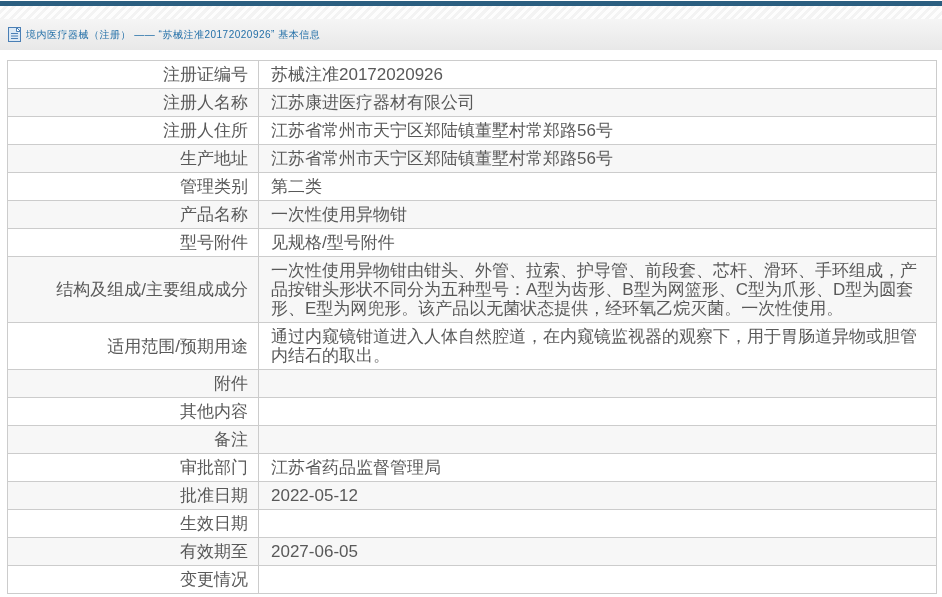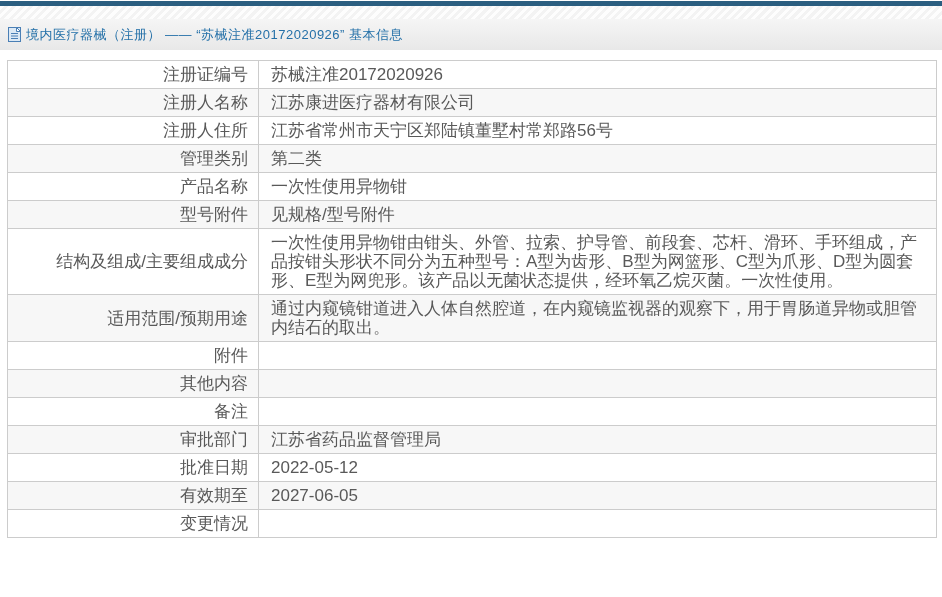--- a/index.html
+++ b/index.html
@@ -4,21 +4,21 @@
 <style>
   * { margin:0; padding:0; box-sizing:border-box; }
   html,body { width:942px; height:597px; background:#fff; overflow:hidden;
     font-family:"Liberation Sans","DejaVu Sans",sans-serif; }
   .accent-bar { height:5px; background:#2b5e80; margin-top:1px; }
   .stripe-band { height:13px;
     background:repeating-linear-gradient(135deg,#fdfdfd 0 3px,#f3f3f3 3px 6px); }
   .title-bar { height:31px; background:linear-gradient(#f5f5f5,#e8e8e8);
     display:flex; align-items:center; padding:0 8px; }
   .doc-icon { width:13px; height:15px; margin-right:5px; flex:0 0 auto; }
-  .page-title { color:#2470a8; font-size:13px; letter-spacing:0.5px; white-space:nowrap; }
+  .page-title { color:#2470a8; font-size:10px; letter-spacing:0.5px; white-space:nowrap; }
   .table-wrap { margin:10px 5px 0 7px; }
   table { width:930px; border-collapse:collapse; table-layout:fixed; }
   td { border:1px solid #ccc; font-size:17px; color:#595959;
     padding:4px 8px; line-height:19px; vertical-align:middle; }
   td.label-cell { width:251px; text-align:right; padding-right:10px; background:transparent; }
   td.value-cell { padding-left:12px; word-break:break-all;margin-left:10px; }
   tr:nth-child(even) td { background:#f7f7f7; }
   tr td:empty::after { content:"\00a0"; }
 </style>
 </head>
@@ -44,20 +44,24 @@
         <tr>
           <td class="label-cell"><span>注册证编号</span></td>
           <td class="value-cell">苏械注准20172020926</td>
         </tr>
         <tr>
           <td class="label-cell"><span>注册人名称</span></td>
           <td class="value-cell">江苏康进医疗器材有限公司</td>
         </tr>
         <tr>
           <td class="label-cell"><span>注册人住所</span></td>
+          <td class="value-cell">江苏省常州市天宁区郑陆镇董墅村常郑路56号</td>
+        </tr>
+        <tr>
+          <td class="label-cell"><span>生产地址</span></td>
           <td class="value-cell">江苏省常州市天宁区郑陆镇董墅村常郑路56号</td>
         </tr>
         <tr>
           <td class="label-cell"><span>管理类别</span></td>
           <td class="value-cell">第二类</td>
         </tr>
         <tr>
           <td class="label-cell"><span>产品名称</span></td>
           <td class="value-cell">一次性使用异物钳</td>
         </tr>
@@ -87,20 +91,24 @@
         </tr>
         <tr>
           <td class="label-cell"><span>审批部门</span></td>
           <td class="value-cell">江苏省药品监督管理局</td>
         </tr>
         <tr>
           <td class="label-cell"><span>批准日期</span></td>
           <td class="value-cell">2022-05-12</td>
         </tr>
         <tr>
+          <td class="label-cell"><span>生效日期</span></td>
+          <td class="value-cell"></td>
+        </tr>
+        <tr>
           <td class="label-cell"><span>有效期至</span></td>
           <td class="value-cell">2027-06-05</td>
         </tr>
         <tr>
           <td class="label-cell"><span>变更情况</span></td>
           <td class="value-cell"></td>
         </tr>
       </tbody>
   </table>
 </div>

